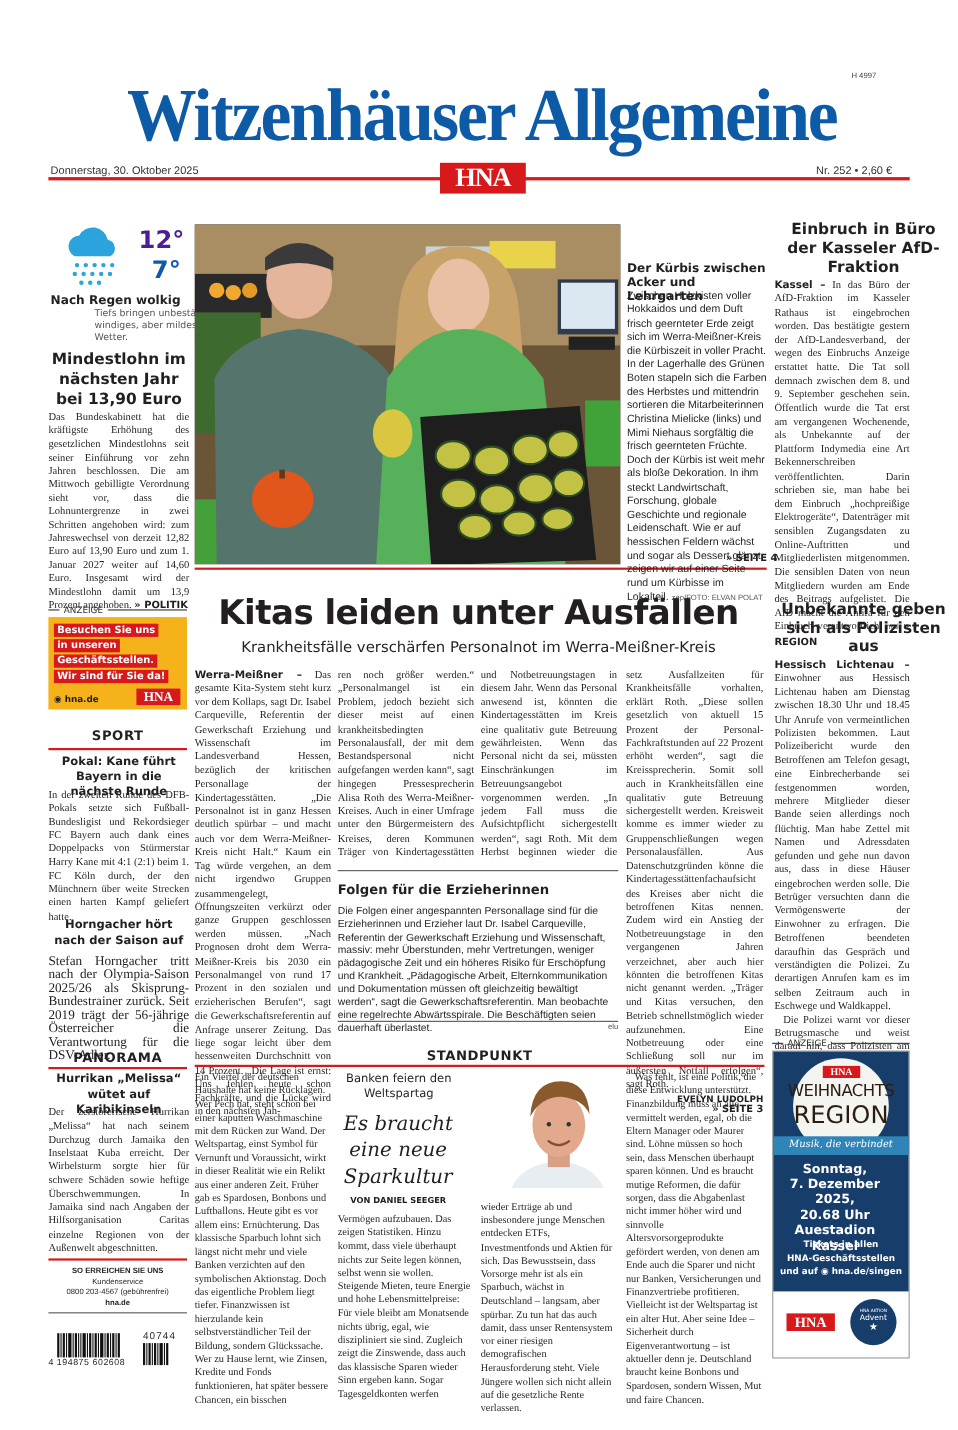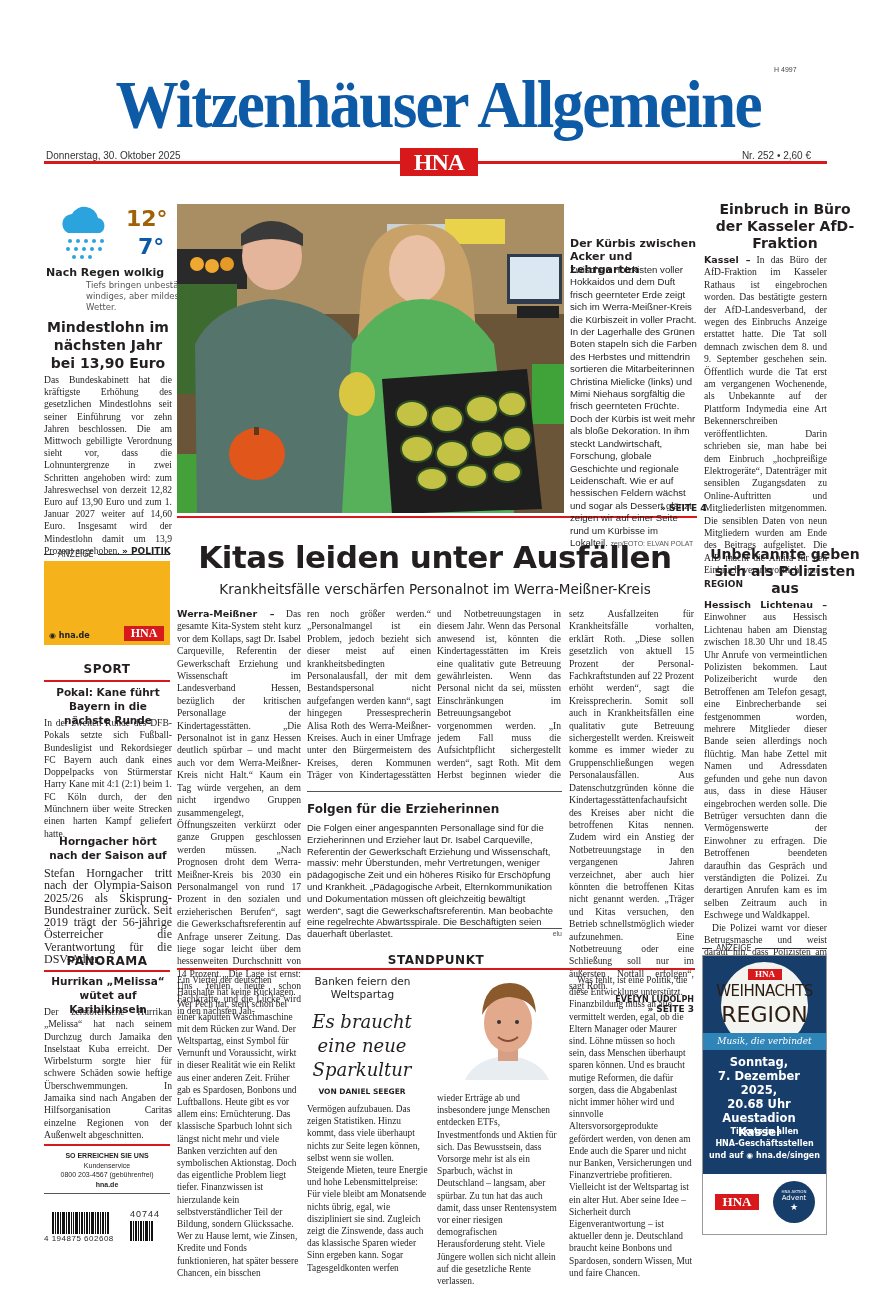--- a/index.html
+++ b/index.html
@@ -12,21 +12,21 @@
   
   .masthead-title { left: 82px; top: 64px; width: 712px; text-align: center; font-family: "Liberation Serif", serif; font-weight: bold; font-size: 68px; letter-spacing: -2px; color: #0d5aa7; line-height: 80px; transform: scaleX(0.93); transform-origin: center; }
   .h4997 { left: 774px; top: 66px; font-size: 7px; color: #444; font-family: "Liberation Sans", sans-serif; }
   .dateline { left: 46px; top: 150px; font-size: 10px; font-family: "Liberation Sans", sans-serif; color: #333; }
   .issue { right: 60px; top: 150px; font-size: 10px; font-family: "Liberation Sans", sans-serif; color: #333; }
   .hna-logo { background: #d7191c; color: #fff; font-family: "Liberation Serif", serif; font-weight: bold; text-align: center; }
   .mast-logo { left: 400px; top: 148px; width: 78px; height: 28px; font-size: 24px; line-height: 28px; letter-spacing: -1px; }
 
   
   .cloud { left: 57px; top: 205px; width: 54px; height: 30px; }
-  .temp-hi { left: 126px; top: 206px; font-size: 22px; font-weight: bold; color: #a16207; font-family: "DejaVu Sans", sans-serif; }
+  .temp-hi { left: 126px; top: 206px; font-size: 22px; font-weight: bold; color: #4c1d95; font-family: "DejaVu Sans", sans-serif; }
   .temp-lo { left: 138px; top: 234px; font-size: 22px; font-weight: bold; color: #0d5aa7; font-family: "DejaVu Sans", sans-serif; }
   .weather-title { left: 46px; top: 266px; font-size: 11px; font-weight: bold; font-family: "DejaVu Sans", sans-serif; }
   .weather-text { left: 46px; top: 280px; width: 125px; font-size: 8.5px; line-height: 11px; color: #555; font-family: "DejaVu Sans", sans-serif; margin-left: 40px; }
 
   .head { font-family: "DejaVu Sans", sans-serif; font-weight: bold; text-align: center; color: #231f20; }
   .body-text { font-family: "Liberation Serif", serif; font-size: 10.5px; line-height: 13.2px; text-align: justify; hyphens: auto; color: #231f20; }
   .body-text b { font-family: "DejaVu Sans", sans-serif; font-size: 9.5px; }
   .ref { font-family: "DejaVu Sans", sans-serif; font-weight: bold; font-size: 9px; }
   .small { font-family: "Liberation Sans", sans-serif; font-size: 7px; color: #555; }
 
@@ -144,20 +144,26 @@
 
 <div class="abs head" style="left:705px; top:201px; width:160px; font-size:14px; line-height:17px;">Einbruch in Büro der Kasseler AfD-Fraktion</div>
 <div class="abs" style="left:704px; top:254px; width:123px;">
   <p class="body-text" style="font-size:9.6px; line-height:12.4px;"><b>Kassel –</b> <span>In das Büro der AfD-Fraktion im Kasseler Rathaus ist eingebrochen worden. Das bestätigte gestern der AfD-Landesverband, der wegen des Einbruchs Anzeige erstattet hatte. Die Tat soll demnach zwischen dem 8. und 9. September geschehen sein. Öffentlich wurde die Tat erst am vergangenen Wochenende, als Unbekannte auf der Plattform Indymedia eine Art Bekennerschreiben veröffentlichten. Darin schrieben sie, man habe bei dem Einbruch „hochpreißige Elektrogeräte“, Datenträger mit sensiblen Zugangsdaten zu Online-Auftritten und Mitgliederlisten mitgenommen. Die sensiblen Daten von neun Mitgliedern wurden am Ende des Beitrags aufgelistet. Die AfD macht die Antifa für den Einbruch verantwortlich.</span> <span class="small">mal</span> <span class="ref">» REGION</span></p>
 </div>
 
 <div class="abs ad-label" style="left:44px; top:550px; width:126px;">
     <span>ANZEIGE</span>
   </div>
 <div class="abs" style="left:44px; top:561px; width:126px; height:84px; background:#f5b21a;">
+  <div style="position:absolute; left:5px; top:6px; display:flex; flex-direction:column; gap:2px;">
+    <span style="background:#d7191c; color:#fff; font:bold 9px 'DejaVu Sans',sans-serif; padding:1px 3px; align-self:flex-start;">Besuchen Sie uns</span>
+    <span style="background:#d7191c; color:#fff; font:bold 9px 'DejaVu Sans',sans-serif; padding:1px 3px; align-self:flex-start;">in unseren</span>
+    <span style="background:#d7191c; color:#fff; font:bold 9px 'DejaVu Sans',sans-serif; padding:1px 3px; align-self:flex-start;">Geschäftsstellen.</span>
+    <span style="background:#d7191c; color:#fff; font:bold 9px 'DejaVu Sans',sans-serif; padding:1px 3px; align-self:flex-start;">Wir sind für Sie da!</span>
+  </div>
   <span style="position:absolute; left:5px; bottom:5px; font:bold 8px 'DejaVu Sans',sans-serif; color:#222;"><span>◉ </span><span>hna.de</span></span>
   <span class="hna-logo" style="position:absolute; right:6px; bottom:4px; width:40px; height:15px; font-size:12px; line-height:15px;">HNA</span>
 </div>
 
 <div class="abs section-head" style="left:44px; top:662px; width:126px;">SPORT</div>
 <div class="redline" style="left:44px; top:680px; width:126px; height:2px;"></div>
 <div class="abs head" style="left:44px; top:685px; width:128px; font-size:10.5px; line-height:14px; font-weight:bold;">Pokal: Kane führt Bayern in die nächste Runde</div>
 <div class="abs body-text" style="left:44px; top:717px; width:128px; font-size:9.6px; line-height:12.3px;">In der zweiten Runde des DFB-Pokals setzte sich Fußball-Bundesligist und Rekordsieger FC Bayern auch dank eines Doppelpacks von Stürmerstar Harry Kane mit 4:1 (2:1) beim 1. FC Köln durch, der den Münchnern über weite Strecken einen harten Kampf geliefert hatte.</div>
 <div class="abs head" style="left:44px; top:834px; width:128px; font-size:10.5px; line-height:14px;">Horngacher hört nach der Saison auf</div>
 <div class="abs body-text" style="left:44px; top:867px; width:128px; font-size:12px; line-height:12.3px;">Stefan Horngacher tritt nach der Olympia-Saison 2025/26 als Skisprung-Bundestrainer zurück. Seit 2019 trägt der 56-jährige Österreicher die Verantwortung für die DSV-Adler.</div>

